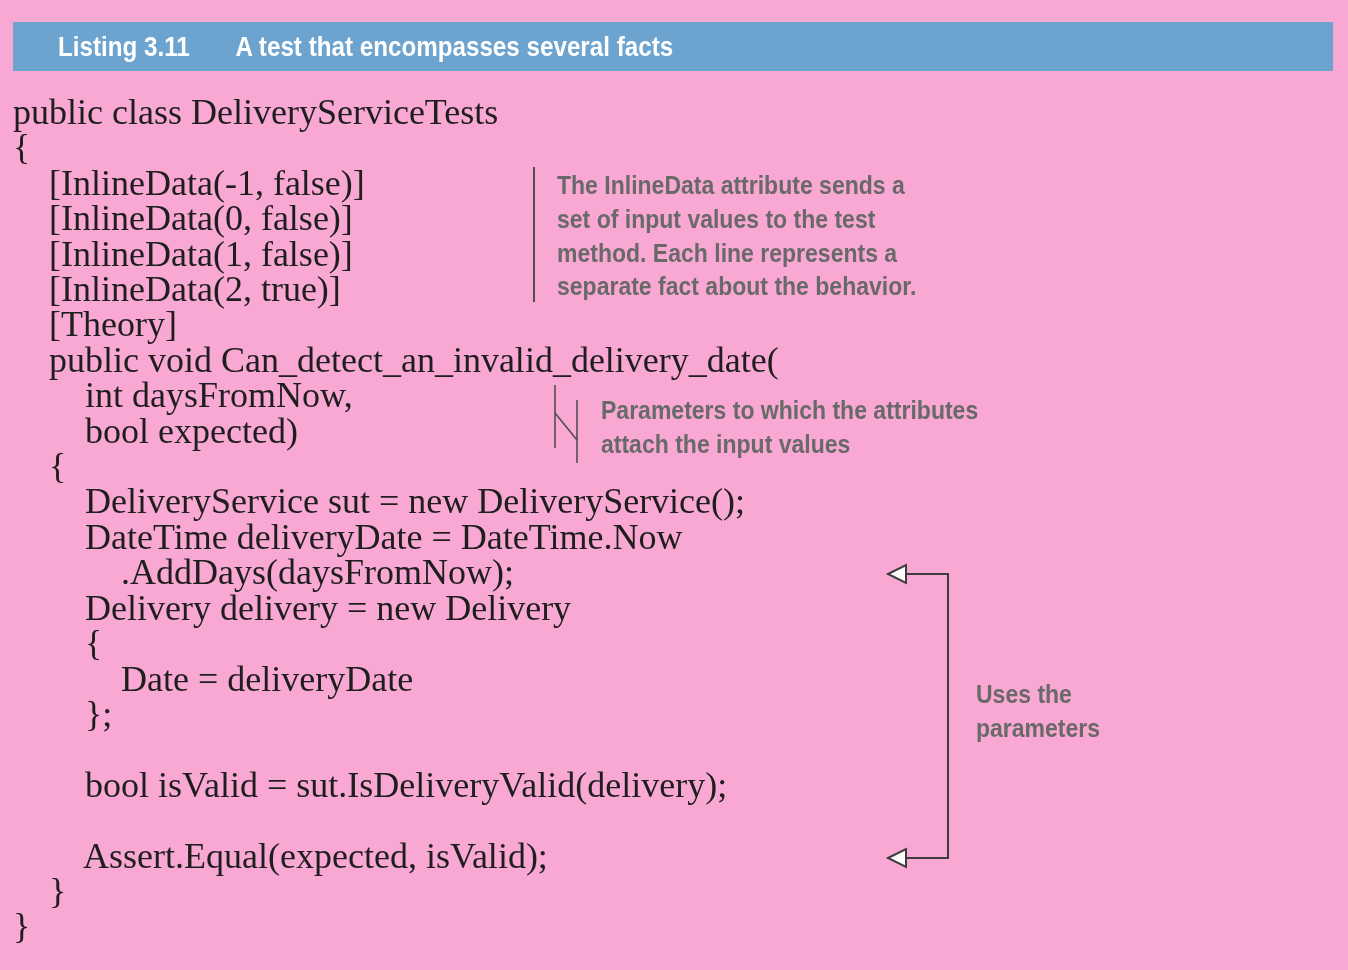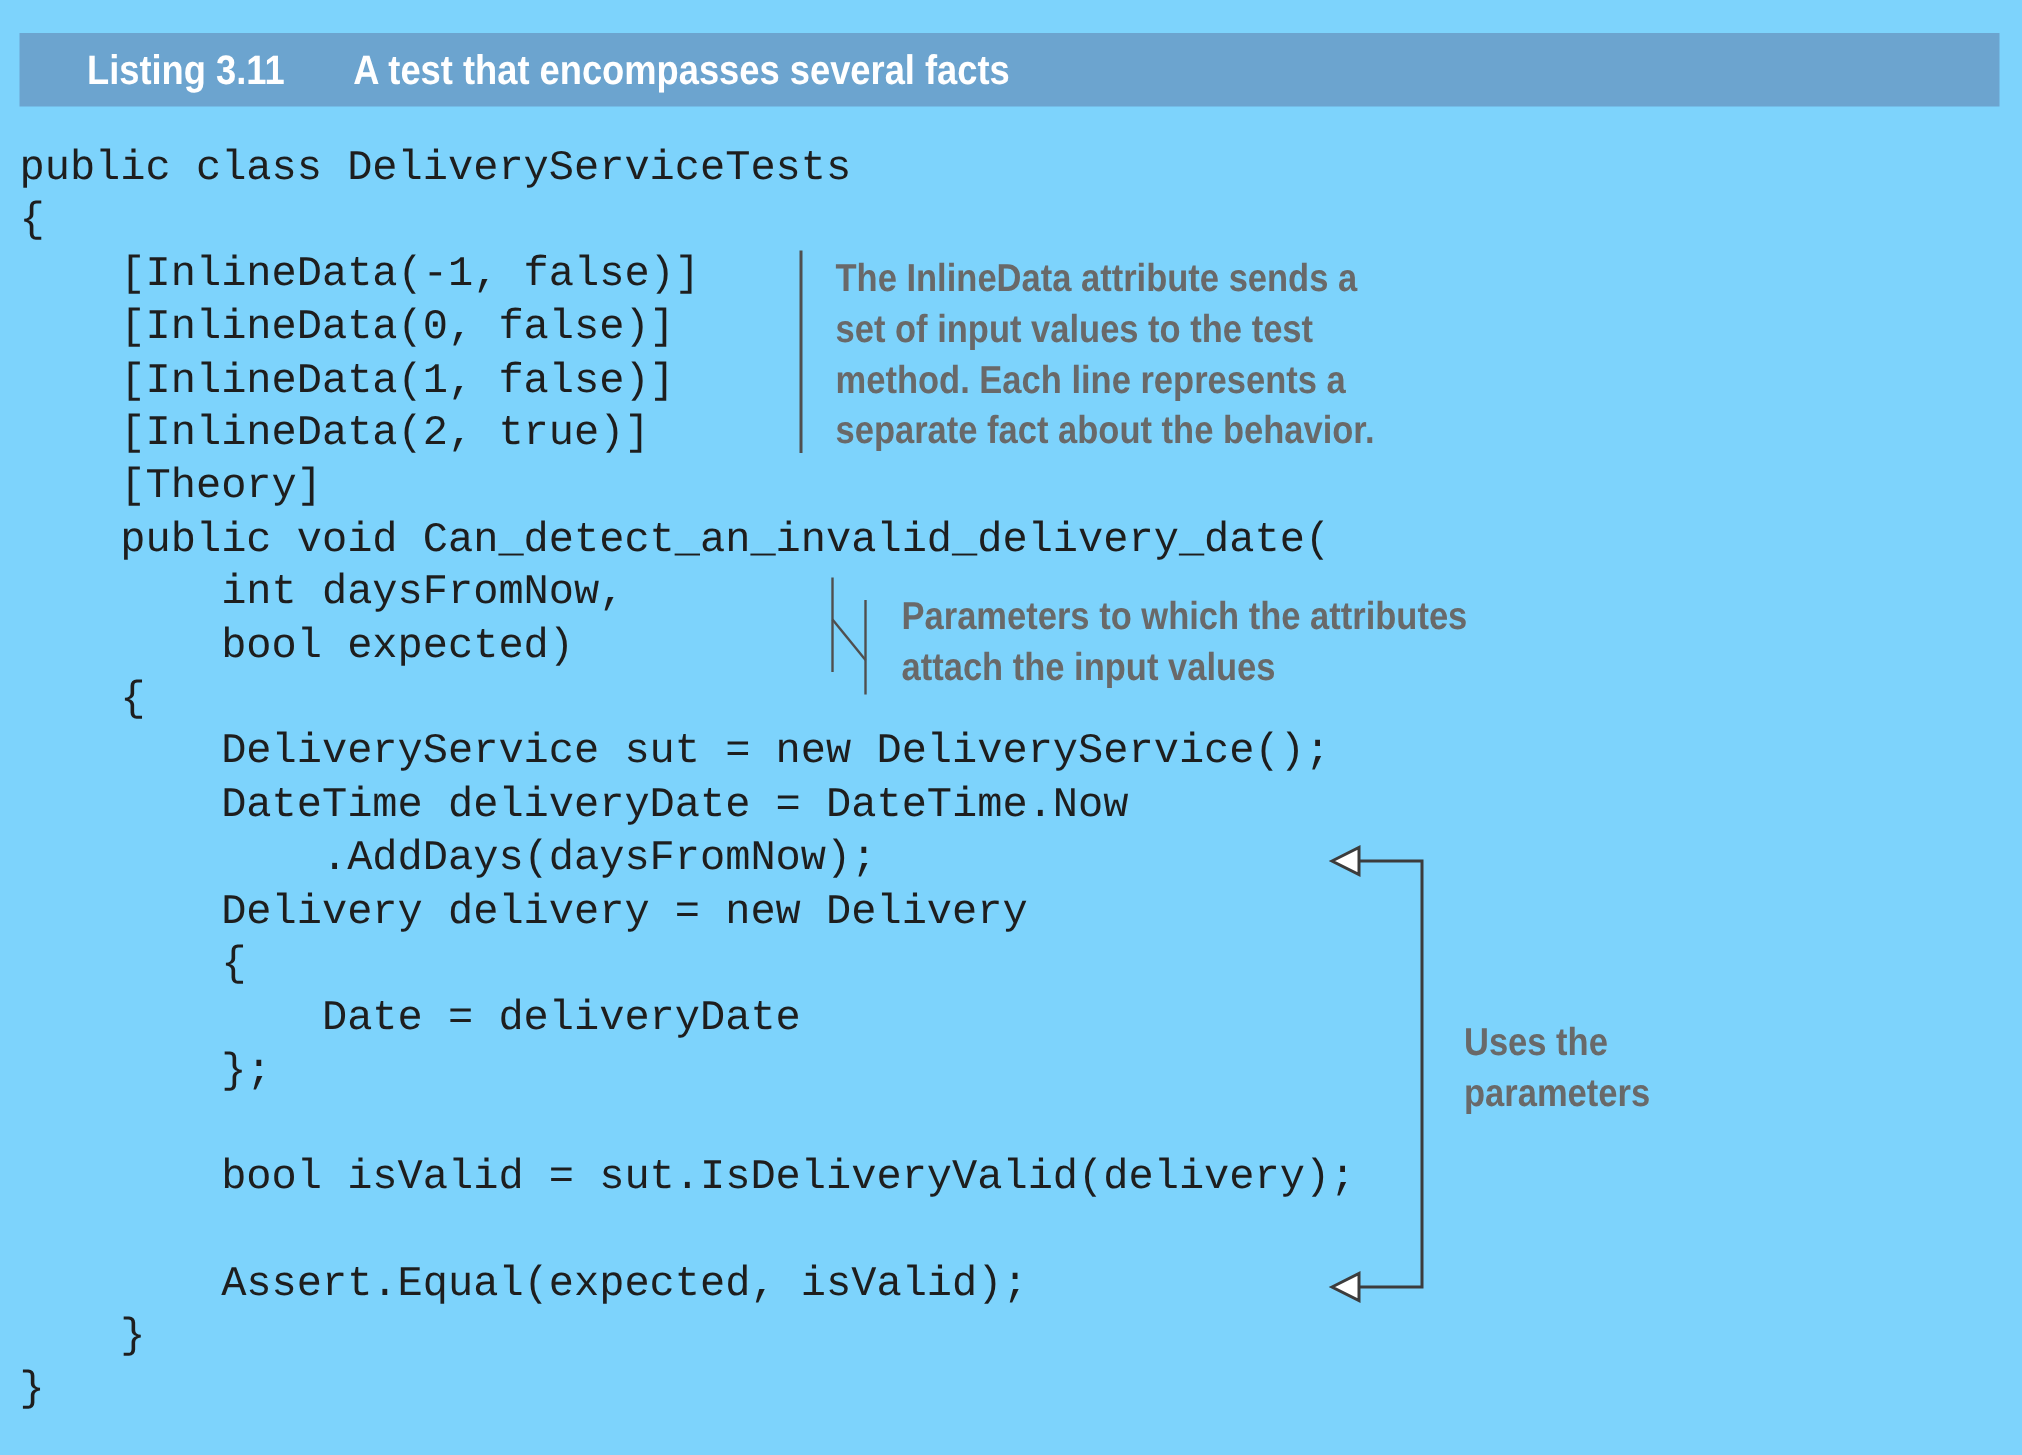--- a/index.html
+++ b/index.html
@@ -1,20 +1,20 @@
 <!DOCTYPE html>
 <html style="--header-bg: #6ca4cf; --header-text: #ffffff; --code-text: #1e1e1e; --callout-text: #696969; --connector: #3c3c3c;"><head>
 <meta charset="utf-8">
 <style>
   html, body { margin: 0; padding: 0; background: #ffffff; }
   .page {
     position: relative;
     width: 1348px;
     height: 970px;
-    background: #7dd3fc;
+    background: #f9a8d4;
     overflow: hidden;
     font-family: "Liberation Sans", sans-serif;
   }
   .listing-bar {
     position: absolute;
     left: 13px; top: 22px;
     width: 1320px; height: 49px;
     background: var(--header-bg, #6ca4cf);
   }
   .bar-text {
@@ -26,22 +26,22 @@
     font-size: 27.5px;
     white-space: nowrap;
     transform: scaleX(0.88);
     transform-origin: left center;
   }
   .listing-title { margin-left: 52px; }
   .code {
     position: absolute;
     left: 13px; top: 95px;
     margin: 0;
-    font-family: Liberation Mono, monospace;
-    font-size: 28px;
+    font-family: Liberation Serif, serif;
+    font-size: 36px;
     line-height: 35.4px;
     color: var(--code-text, #1e1e1e);
     white-space: pre;
   }
   .callout {
     position: absolute;
     font-weight: bold;
     font-size: 26px;
     line-height: 33.8px;
     color: var(--callout-text, #696969);

